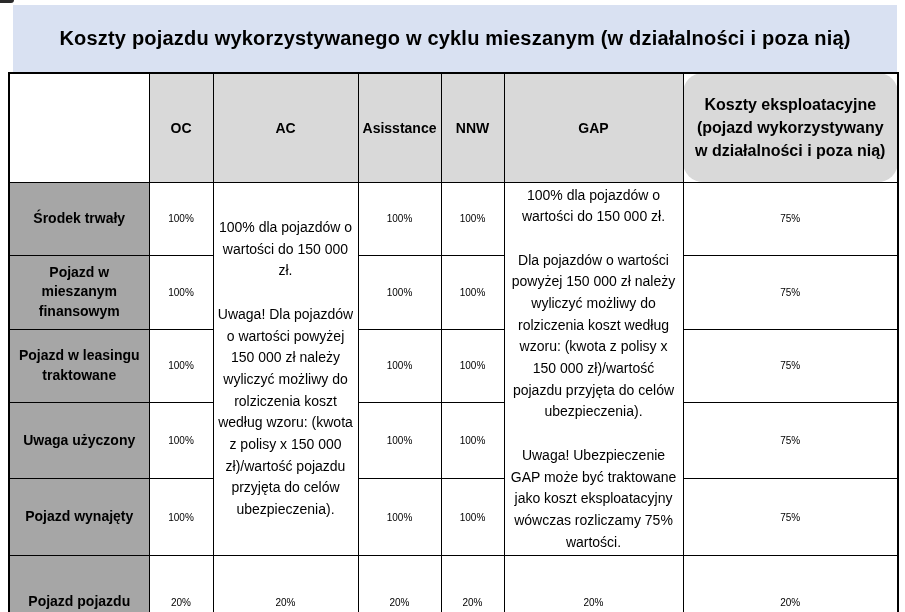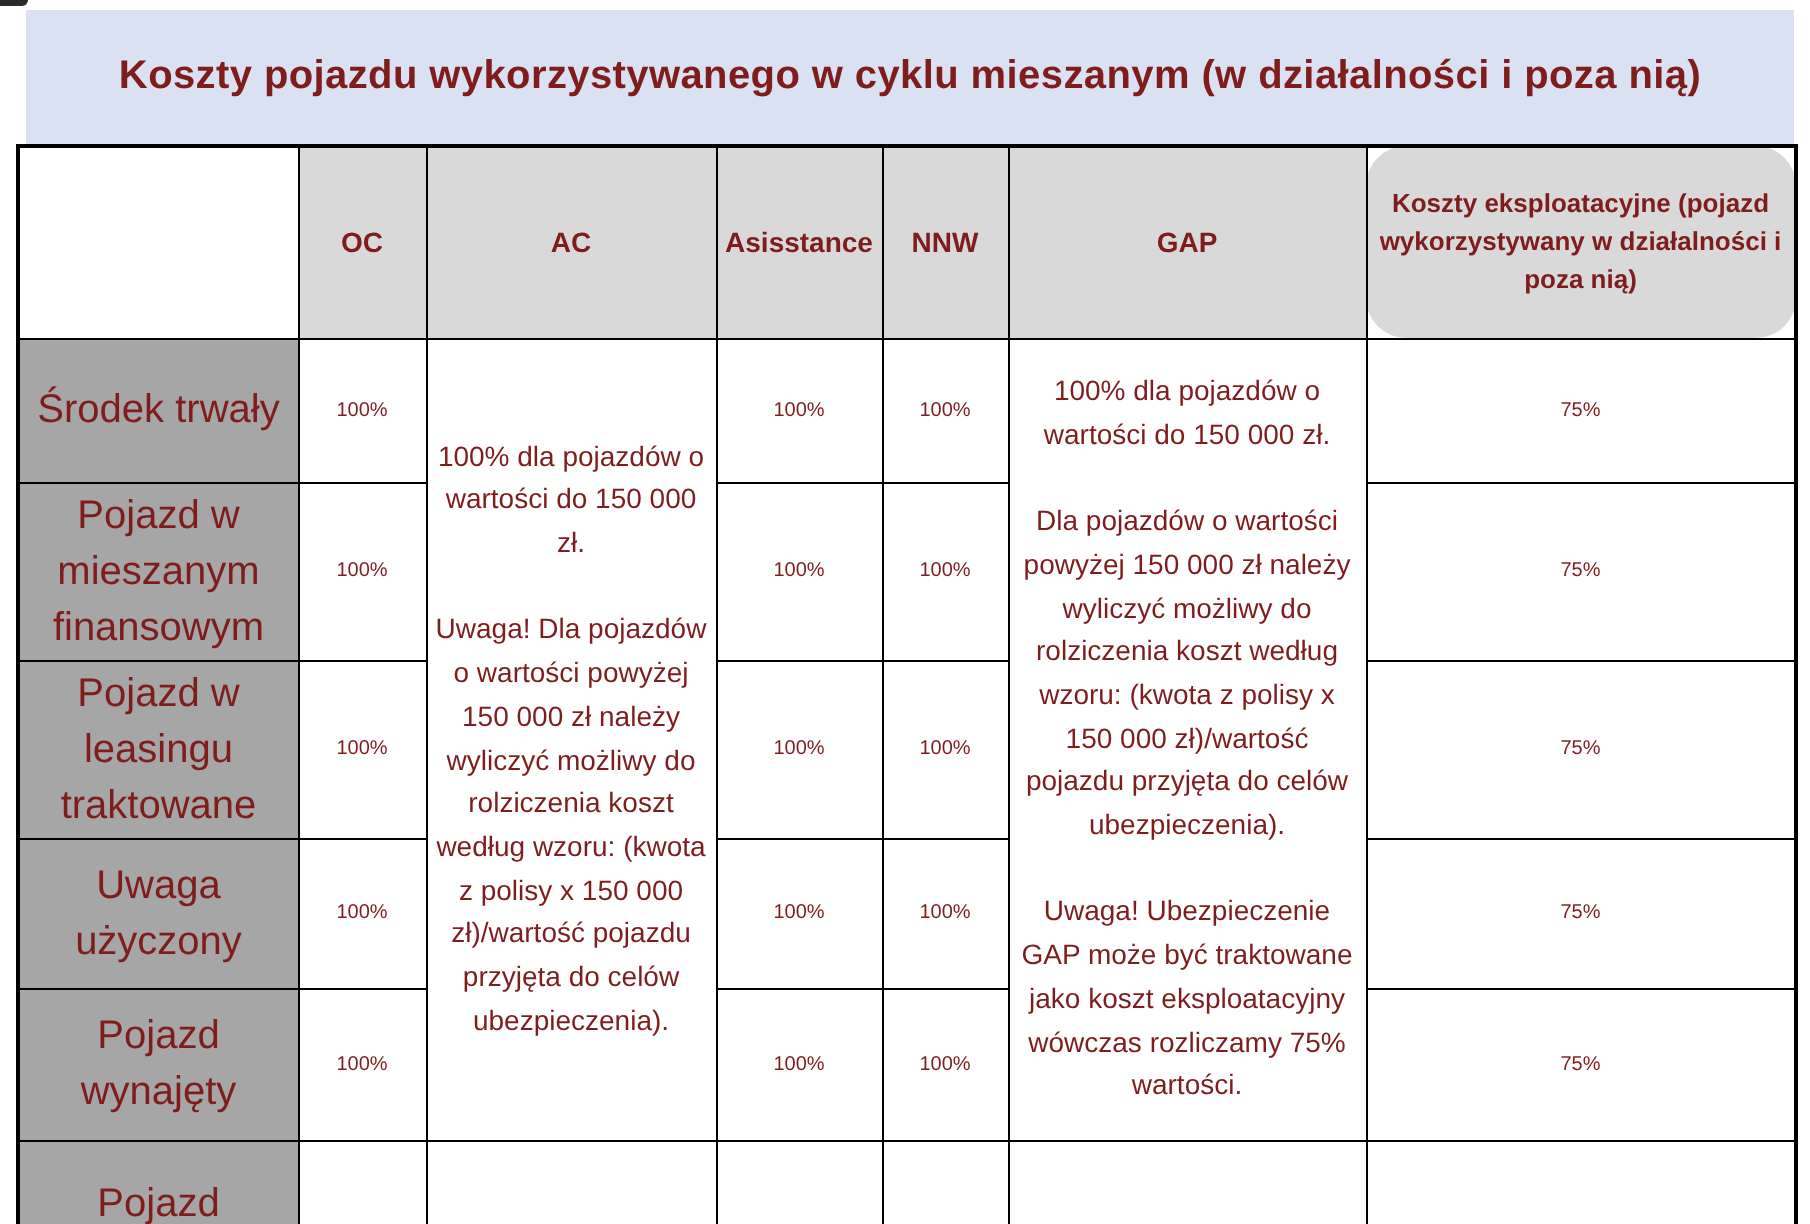--- a/index.html
+++ b/index.html
@@ -2,21 +2,21 @@
 <html><head>
 <meta charset="utf-8">
 <style>
   html, body { margin: 0; padding: 0; background: #ffffff; }
   .page {
     position: relative;
     width: 905px;
     height: 612px;
     background: #ffffff;
     font-family: "Liberation Sans", sans-serif;
-    color: #7f1d1d;
+    color: #000000;
     overflow: hidden;
   }
   .scan-artifact {
     position: absolute;
     left: 0; top: 0;
     width: 14px; height: 3px;
     background: #2a2a2a;
     border-radius: 0 0 3px 0;
   }
   .title-bar {
@@ -53,29 +53,29 @@
     border-top-style: hidden;
     border-left-style: hidden;
     background: #ffffff;
   }
   th.colhead {
     background: #d9d9d9;
     font-weight: bold;
     font-size: 14px;
   }
   th.colhead.small {
-    font-size: 13px;
+    font-size: 16px;
     line-height: 1.45;
     padding: 19px 5px;
     border-radius: 20px;
   }
   td.rowlabel {
     background: #a6a6a6;
-    font-weight: normal;
-    font-size: 20px;
+    font-weight: bold;
+    font-size: 14px;
     line-height: 1.4;
     padding: 2px 8px;
   }
   td.val { font-size: 10px; }
   td.longtext {
     font-size: 14px;
     line-height: 1.55;
     white-space: pre-line;
     padding: 2px 3px;
     margin-top: 39px;

